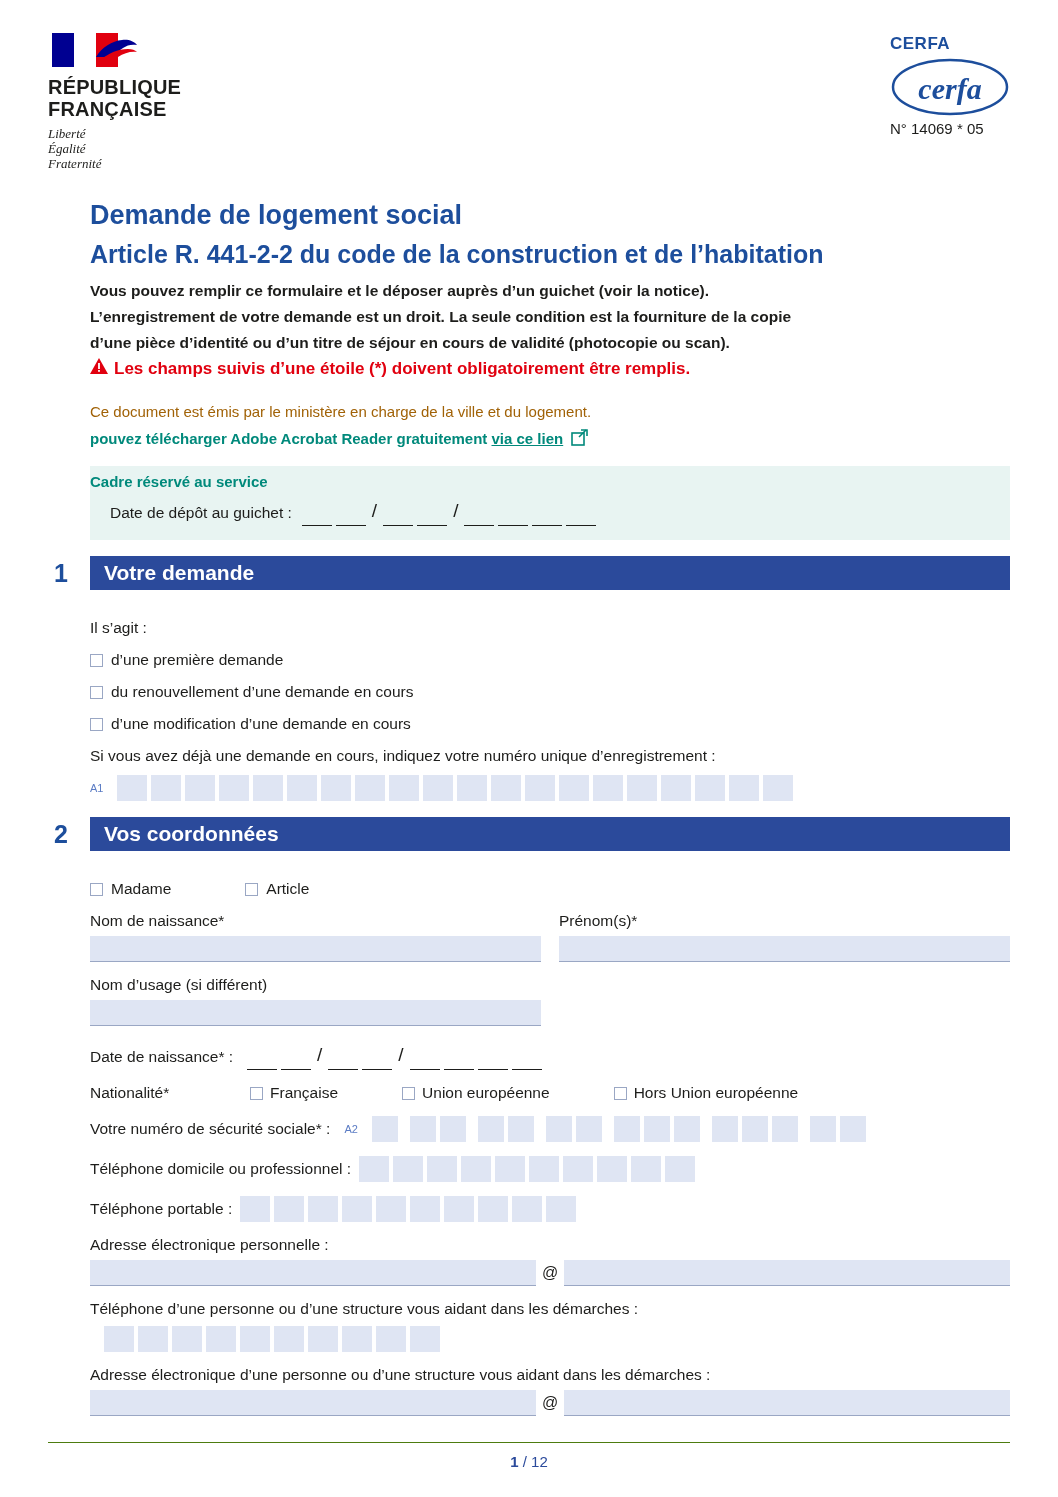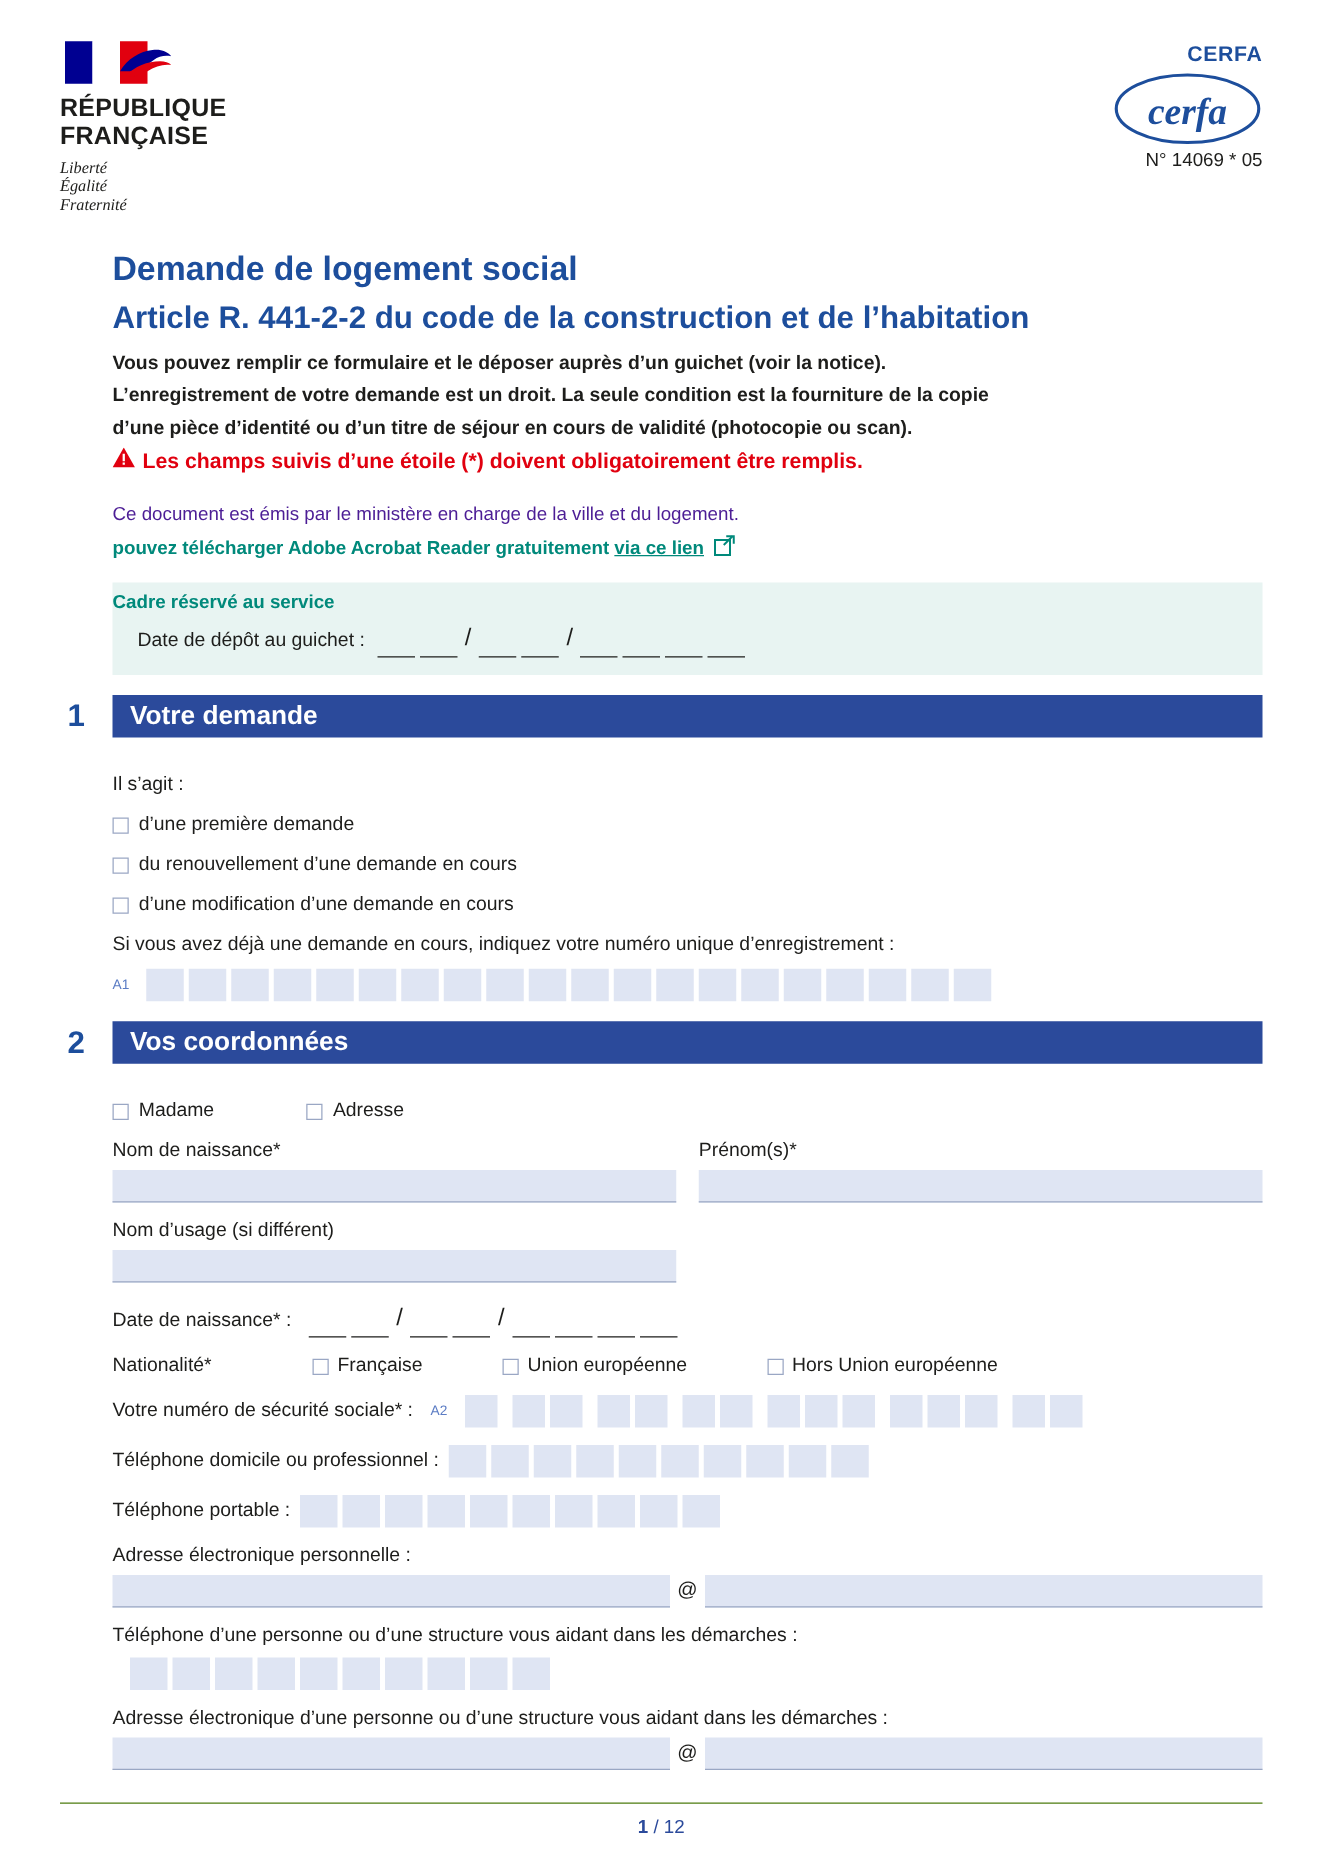--- a/index.html
+++ b/index.html
@@ -18,34 +18,34 @@
   .header { display:flex; justify-content:space-between; align-items:flex-start; padding: 30px 48px 0 48px; }
   .marianne { width: 200px; }
   .flag { display:flex; width: 96px; height: 40px; margin-left: 4px; align-items:center; }
   .flag-blue { width:22px; height:34px; background:#000091; }
   .flag-white { width:22px; height:34px; background:#ffffff; position:relative; }
   .flag-red { width:22px; height:34px; background:#e1000f; }
   .marianne-face { position:absolute; left:20px; top:2px; width:46px; height:30px; }
   .rf-text { font-weight:bold; font-size:20px; line-height:22px; letter-spacing:0.2px; color:#1d1d1b; margin-top:6px; }
   .devise { font-family:"Liberation Serif", serif; font-style:italic; font-size:13px; line-height:15px; margin-top:6px; color:#1d1d1b; }
 
-  .cerfa-block { text-align:right; padding-top:4px; }
+  .cerfa-block { text-align:left; padding-top:4px; }
   .cerfa-label { color:#1d4e9c; font-weight:bold; font-size:17px; letter-spacing:0.5px; }
   .cerfa-logo { width:120px; height:62px; margin: 2px auto 0 auto; position:relative; }
   .cerfa-num { font-size:15px; color:#1d1d1b; margin-top:2px; }
 
   
   .content { padding: 0 48px; }
   .inner { margin-left: 42px; margin-top: 29px; }
   h1.title { color:#1d4e9c; font-size:27px; font-weight:bold; margin: 28px 0 4px 0; }
   h2.subtitle { color:#1d4e9c; font-size:25px; font-weight:bold; margin: 8px 0 8px 0; line-height:31px; }
   .intro { font-size:15.5px; font-weight:bold; line-height:26px; color:#1d1d1b; }
   .warn { color:#e1000f; font-weight:bold; font-size:17px; margin-top:2px; display:flex; align-items:center; gap:6px; }
   .warn-tri { display:inline-block; }
-  .emis { color:#4c1d95; font-size:15px; margin-top:24px; }
+  .emis { color:#a16207; font-size:15px; margin-top:24px; }
   .greentext { color:#00897b; font-weight:bold; font-size:15px; line-height:26px; margin-top:6px; }
   .greentext a { color:#00897b; text-decoration:underline; }
   .ext-icon { display:inline-block; vertical-align:-2px; margin-left:4px; }
 
   
   .service-box { background:#e8f4f2; margin-top:12px; }
   .service-title { text-align:left; color:#00897b; font-weight:bold; font-size:15px; padding:7px 0 6px 0; }
   .service-row { display:flex; align-items:center; padding: 4px 0 14px 20px; font-size:15.5px; }
   .service-row .lbl { margin-right: 10px; }
 
@@ -236,21 +236,21 @@
       <div class="section-num">2</div>
       <div class="section-bar">Vos coordonnées</div>
     </div>
 
     <div class="inner">
       <div class="inline-row" style="margin-top:12px;">
         <span class="cb"></span>
         <span>Madame</span>
         <span style="width:58px;"></span>
         <span class="cb"></span>
-        <span>Adresse</span>
+        <span>Article</span>
       </div>
 
       <div class="row">
         <div class="col">
           <div class="label">Nom de naissance*</div>
           <div class="field" style="margin-top:6px;"></div>
         </div>
         <div class="col">
           <div class="label">Prénom(s)*</div>
           <div class="field" style="margin-top:6px;"></div>

